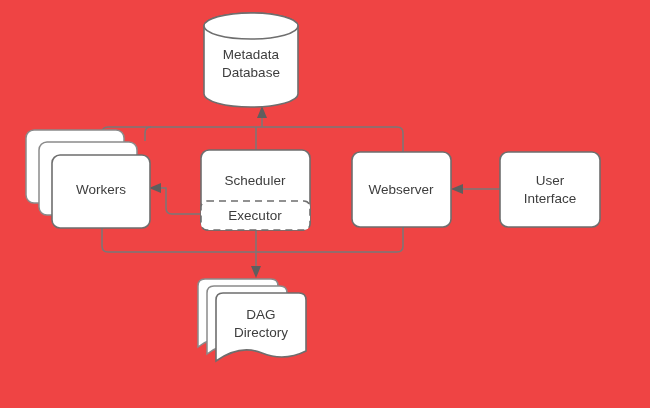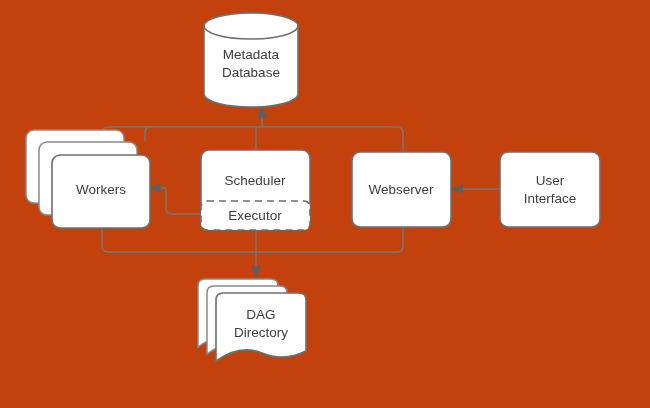--- a/index.html
+++ b/index.html
@@ -4,21 +4,21 @@
 <style>
   html, body {
     margin: 0;
     padding: 0;
     background: #ffffff;
   }
   #canvas {
     position: relative;
     width: 650px;
     height: 408px;
-    background: #c2410c;
+    background: #ef4444;
     overflow: hidden;
     font-family: "Liberation Sans", sans-serif;
   }
   #diagram-svg {
     position: absolute;
     left: 0;
     top: 0;
     width: 650px;
     height: 408px;
   }

